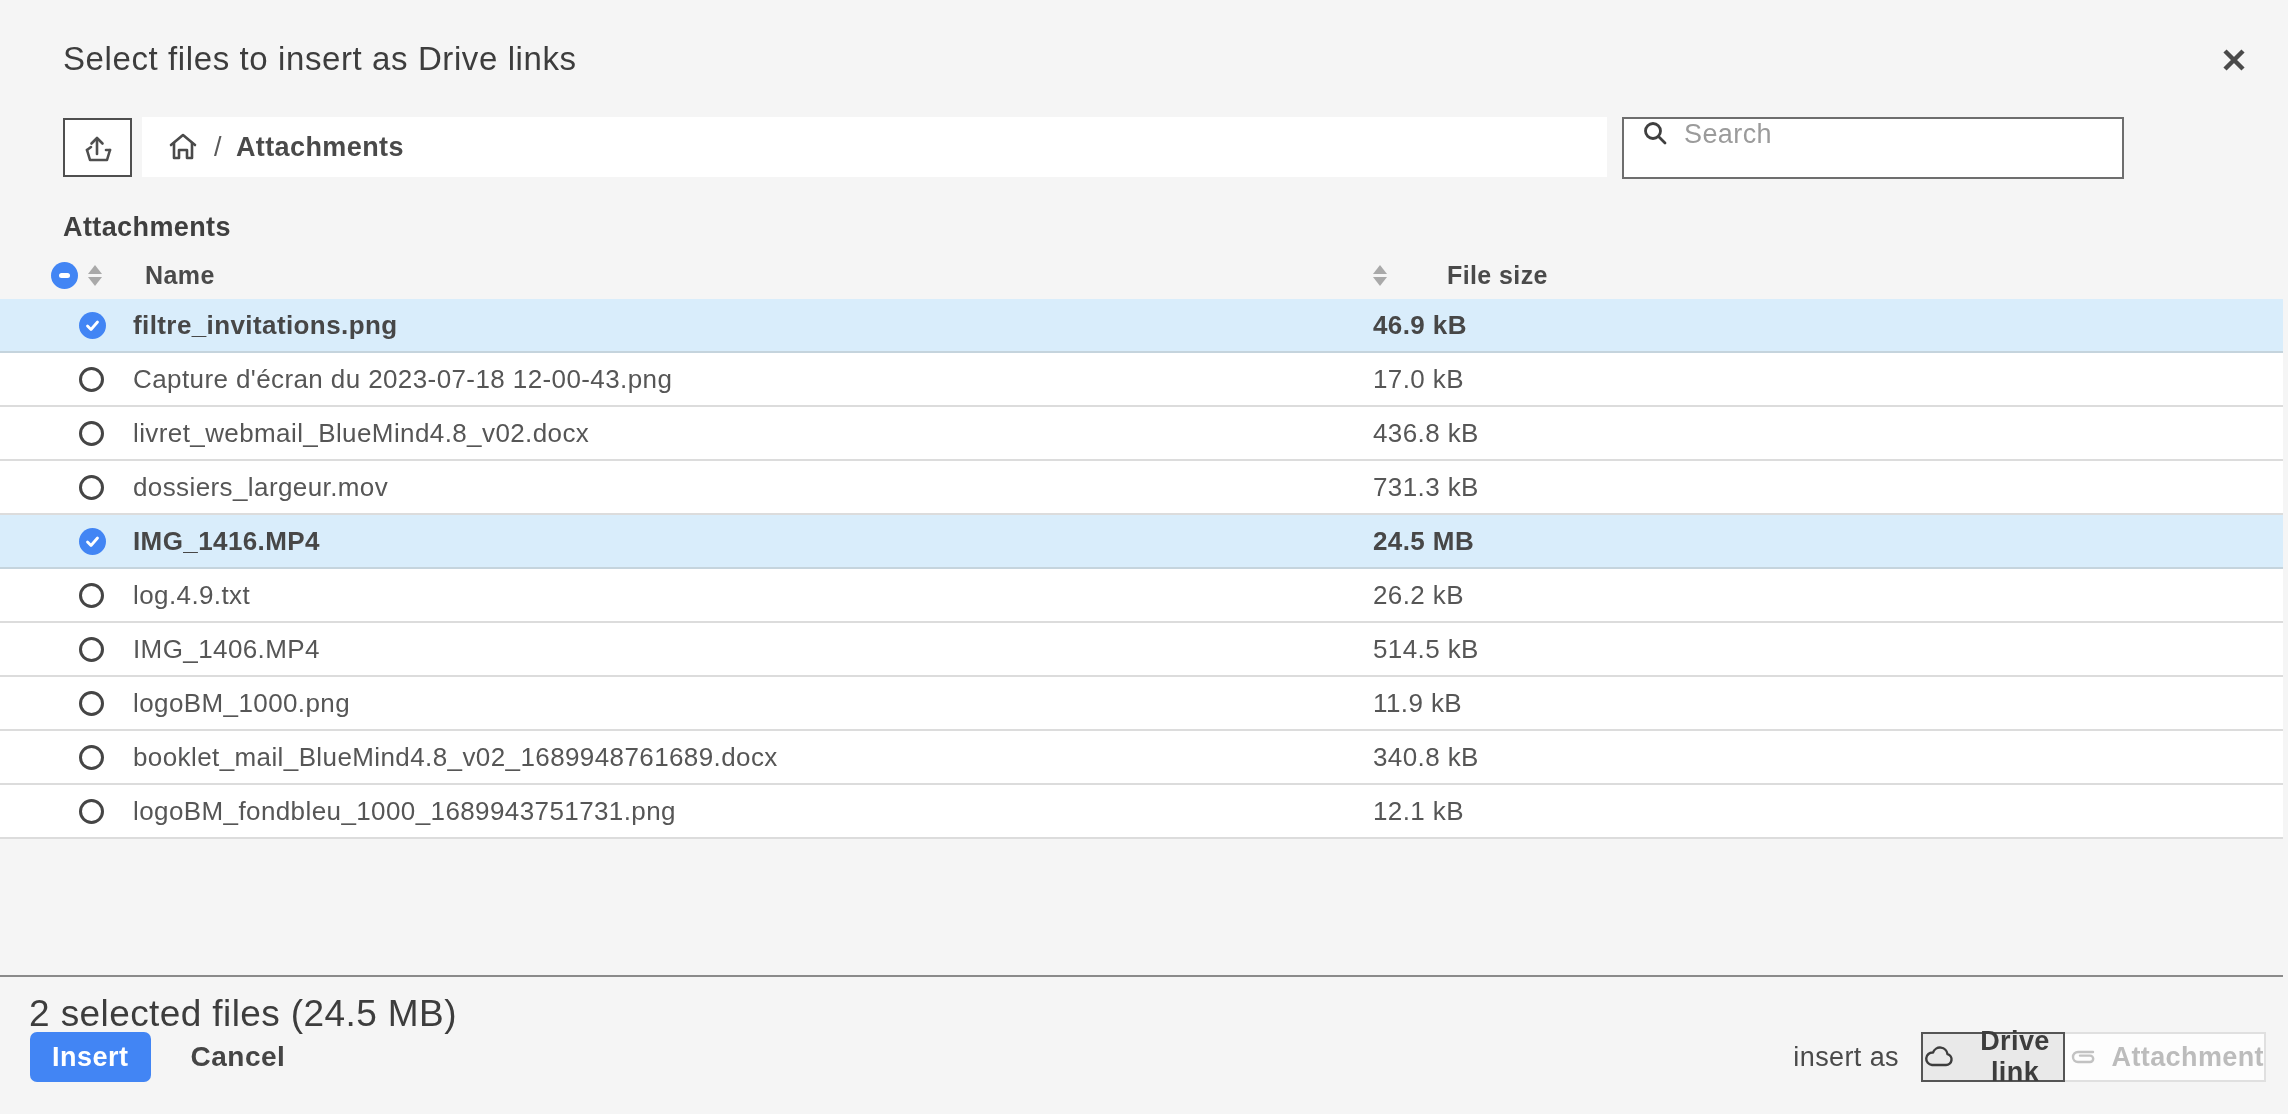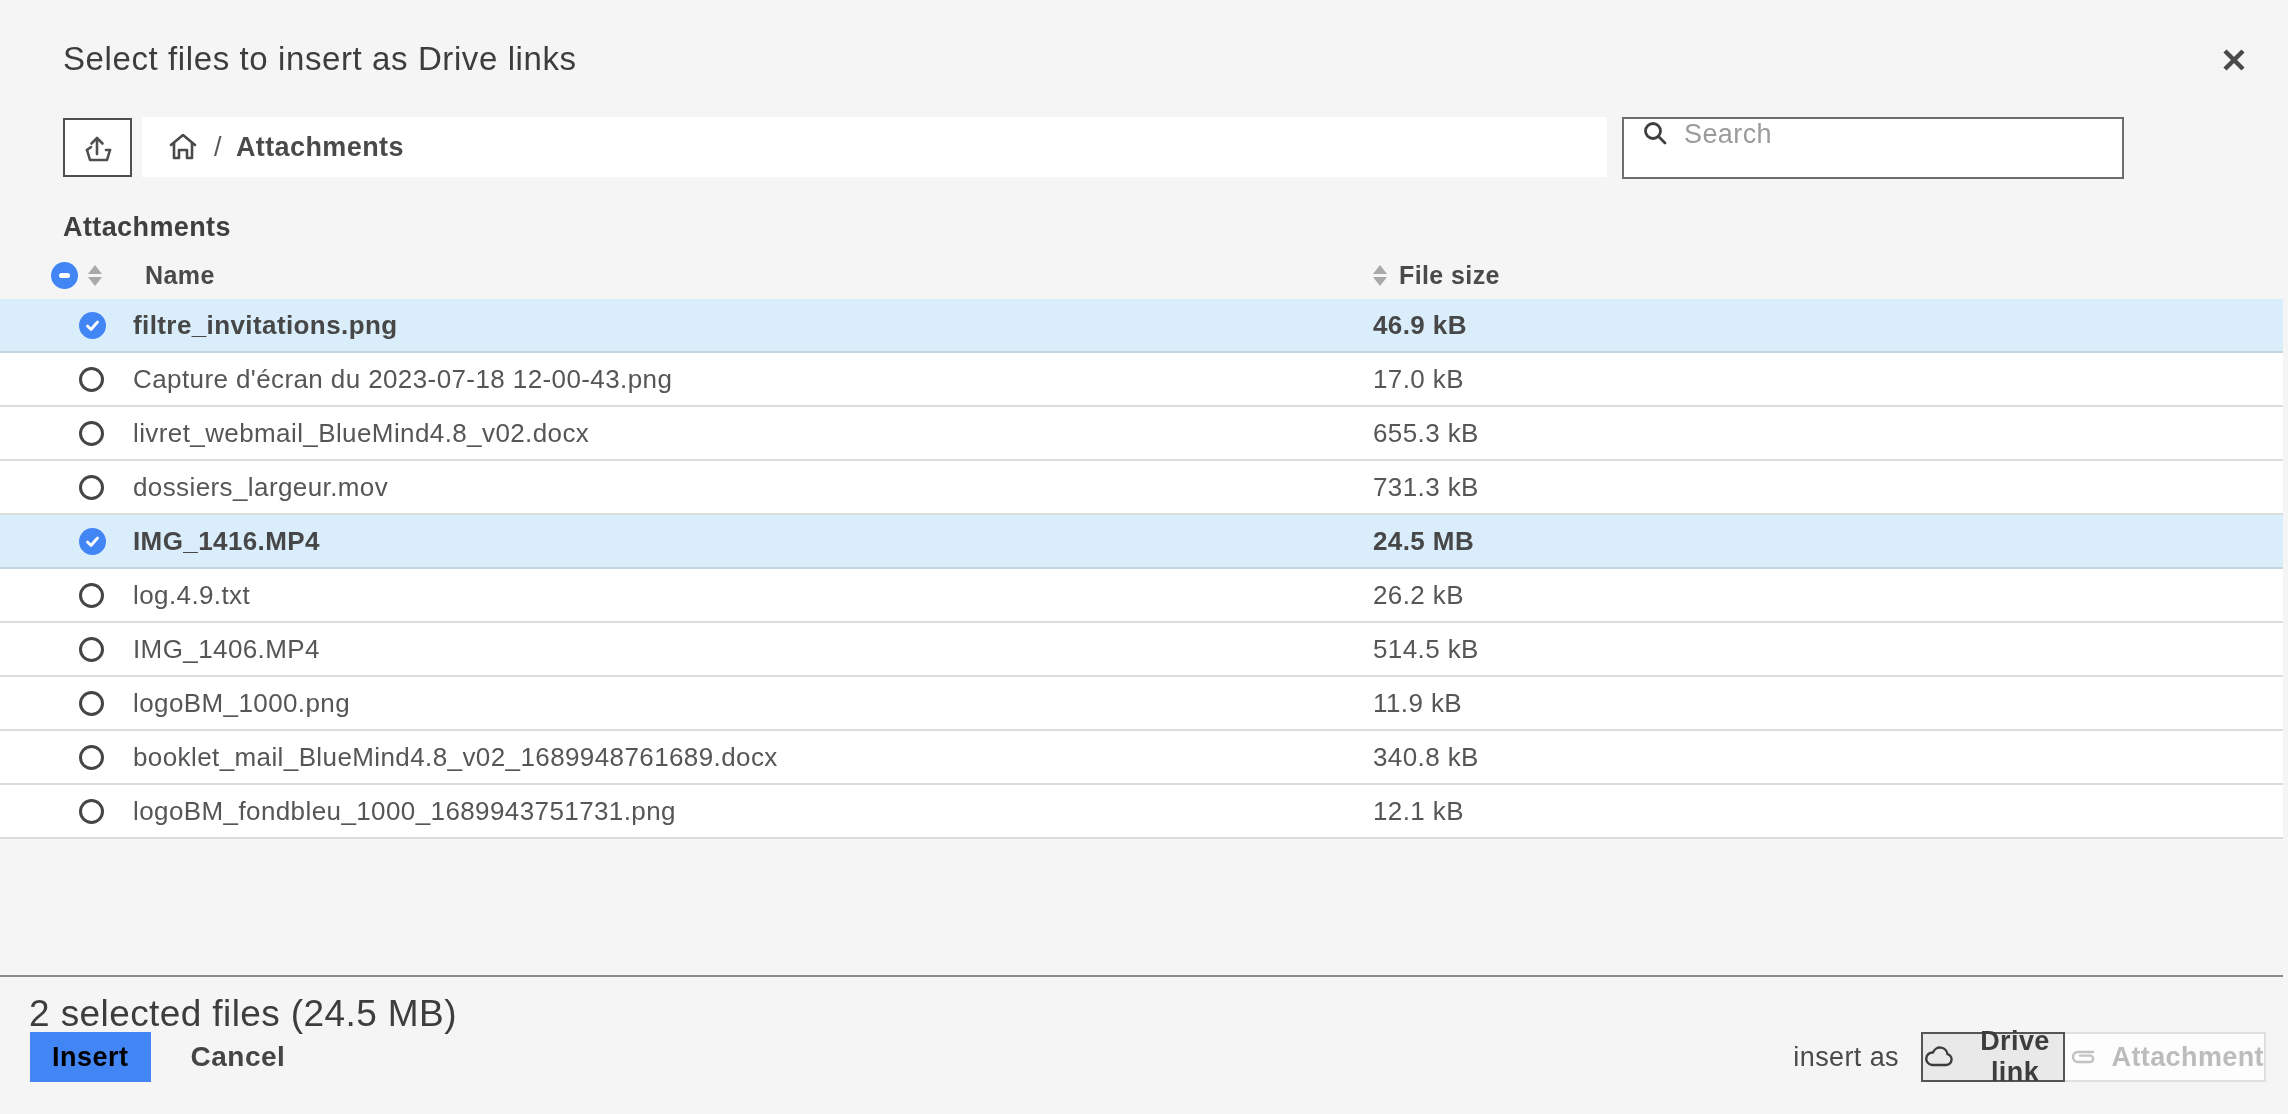--- a/index.html
+++ b/index.html
@@ -75,21 +75,21 @@
     border-bottom: 2px solid #dcdcdc;
     display: flex; align-items: center;
     font-size: 26px; color: #565656; letter-spacing: 0.4px;
     cursor: pointer;
   }
   .row.selected { background: #d9edfb; border-bottom-color: #c5d4dd; }
   .row.selected .fname, .row.selected .fsize { font-weight: 700; color: #474747; }
   .row .checkwrap { width: 133px; display: flex; align-items: center; padding-left: 79px; }
   .fname { flex: 1; padding-right: 20px; white-space: nowrap; overflow: hidden; }
   .fsize { width: 910px; flex: none; }
-  .thead .hsize { width: 910px; flex: none; display: flex; align-items: center; }
+  .thead .hsize { width: 910px; flex: none; display: flex; align-items: center; gap: 48px; }
   .thead .hname { flex: 1; display: flex; align-items: center; gap: 34px; }
 
   
   .radio {
     width: 25px; height: 25px; border-radius: 50%;
     border: 3px solid #454545; background: #fff; display: inline-block;
   }
   .check-circle {
     width: 27px; height: 27px; border-radius: 50%;
     background: #4285f4; display: inline-flex; align-items: center; justify-content: center;
@@ -106,22 +106,22 @@
   .sort-icon .down { width: 0; height: 0; border-left: 7px solid transparent; border-right: 7px solid transparent; border-top: 9px solid #a9a9a9; }
 
   
   .footer { position: absolute; left: 0; right: 0; top: 981px; bottom: 0; }
   .summary {
     position: absolute; left: 29px; top: 12px;
     font-size: 37px; color: #3d3d3d; letter-spacing: 0.4px;
   }
   .actions { position: absolute; left: 30px; top: 51px; display: flex; align-items: center; }
   .insert-btn {
-    min-width: 99px; height: 50px; border: none; border-radius: 0;
-    background: #4285f4; color: #000000; font-family: inherit;
+    min-width: 99px; height: 50px; border: none; border-radius: 7px;
+    background: #4285f4; color: #ffffff; font-family: inherit;
     font-size: 27px; font-weight: 600; letter-spacing: 0.5px;
     padding: 0 22px; cursor: pointer;
   }
   .cancel-btn {
     margin-left: 40px; background: none; border: none; cursor: pointer;
     font-family: inherit; font-size: 28px; font-weight: 700; color: #454545; letter-spacing: 0.5px;
   }
   .insert-as { position: absolute; right: 22px; top: 51px; display: flex; align-items: center; }
   .insert-as-label { font-size: 27px; color: #4a4a4a; margin-right: 22px; letter-spacing: 0.4px; }
   .seg-btn {
@@ -234,21 +234,21 @@
           </span>
         <span class="fname">Capture d'écran du 2023-07-18 12-00-43.png</span>
         <span class="fsize">17.0 kB</span>
       </div>
 
       <div class="row">
         <span class="checkwrap">
             <span class="radio"></span>
           </span>
         <span class="fname">livret_webmail_BlueMind4.8_v02.docx</span>
-        <span class="fsize">655.3 kB</span>
+        <span class="fsize">436.8 kB</span>
       </div>
 
       <div class="row">
         <span class="checkwrap">
             <span class="radio"></span>
           </span>
         <span class="fname">dossiers_largeur.mov</span>
         <span class="fsize">731.3 kB</span>
       </div>
 

